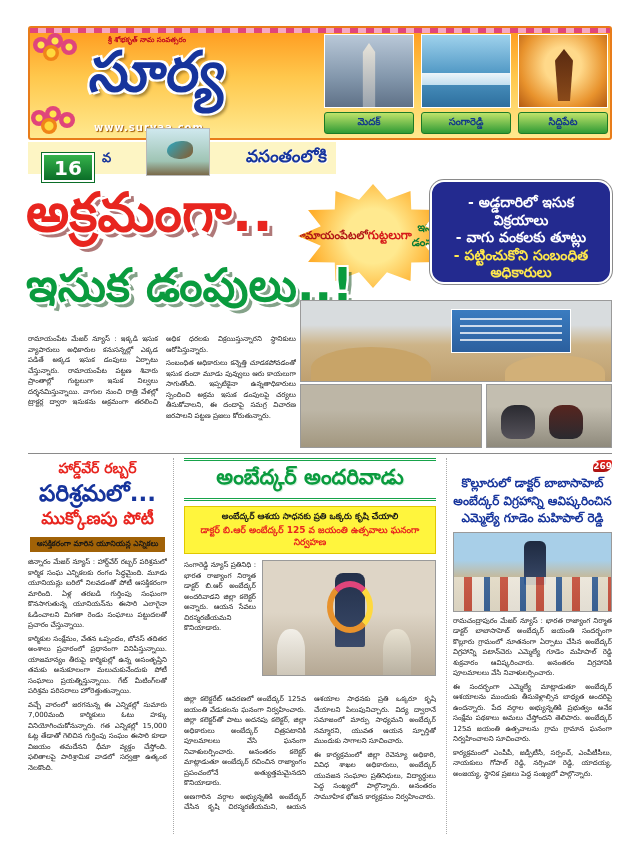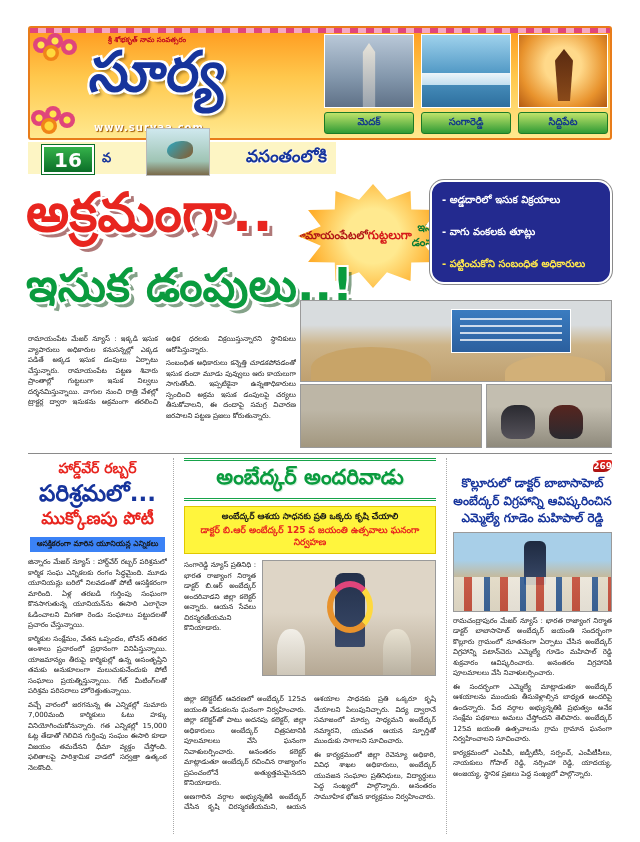--- a/index.html
+++ b/index.html
@@ -37,21 +37,21 @@
   .mp-3 { left:488px; background:radial-gradient(circle at 50% 42%,#ffd98a 0 30%,#e8922c 70%,#b35a12 100%); }
   .mp-3 .idol { position:absolute; left:30px; top:14px; width:30px; height:52px;
     background:linear-gradient(180deg,#5a2a10,#8a4a1a); clip-path:polygon(50% 0,80% 22%,70% 100%,30% 100%,20% 22%); }
   .district-bar { position:absolute; top:84px; width:90px; height:22px; display:flex; align-items:center; justify-content:center;
     background:linear-gradient(180deg,#bfe36a,#2f9a35); border:1px solid #1c7a26; border-radius:3px;
     font-size:10px; font-weight:bold; color:#123a8a; overflow:hidden; white-space:nowrap; }
   .db-1 { left:294px; } .db-2 { left:391px; } .db-3 { left:488px; }
 
   
   .edition-strip { position:absolute; left:28px; top:142px; width:308px; height:32px; background:#fdf5c4; }
-  .edition-num { position:absolute; left:14px; top:3px; width:52px; height:29px; display:flex; align-items:center; justify-content:center;
+  .edition-num { position:absolute; left:14px; top:11px; width:52px; height:29px; display:flex; align-items:center; justify-content:center;
     background:linear-gradient(180deg,#35b24a,#0b6e28); border:2px solid #fff; box-shadow:0 0 0 1px #0b6e28;
     color:#fff; font-size:20px; font-weight:800; }
   .edition-suffix { position:absolute; left:74px; top:8px; font-size:13px; font-weight:bold; color:#16349c; }
   .edition-label { position:absolute; left:218px; top:4px; font-size:17px; font-weight:800; color:#16349c; transform:skewX(-5deg);
     text-shadow:1px 1px 0 #fff; white-space:nowrap; }
   .bird-photo { position:absolute; left:146px; top:128px; width:64px; height:48px; border:1px solid #b9b9b9;
     background:linear-gradient(180deg,#cfe8ee 0%,#9fc4b4 70%,#7a6a4a 100%); z-index:5; }
   .bird-photo .bird { position:absolute; left:20px; top:12px; width:26px; height:18px; border-radius:60% 40% 50% 50%;
     background:linear-gradient(135deg,#2aa9c4,#8a5a2a); }
   .date-bar { position:absolute; left:336px; top:152px; width:276px; height:22px; border-radius:11px;
@@ -68,21 +68,21 @@
   .starburst { position:absolute; left:298px; top:184px; width:150px; height:104px;
     background:radial-gradient(circle,#ffe98f 0 30%,#ffb02e 70%,#f7941d 100%);
     clip-path:polygon(100% 50%,84.8% 59.3%,93.3% 75%,75.5% 75.5%,75% 93.3%,59.3% 84.8%,50% 100%,40.7% 84.8%,25% 93.3%,24.5% 75.5%,6.7% 75%,15.2% 59.3%,0 50%,15.2% 40.7%,6.7% 25%,24.5% 24.5%,25% 6.7%,40.7% 15.2%,50% 0,59.3% 15.2%,75% 6.7%,75.5% 24.5%,93.3% 25%,84.8% 40.7%);
     display:flex; align-items:center; justify-content:flex-end; text-align:center; }
   .starburst .sb-l1 { font-size:11px; font-weight:800; color:#b01515; }
   .starburst .sb-l2 { font-size:12px; font-weight:800; color:#d61a1a; }
   .starburst .sb-l3 { font-size:11px; font-weight:800; color:#0a7a33; }
   .points-panel { position:absolute; left:430px; top:180px; width:182px; height:104px;
     background:#232a8f; border:2px solid #fff; box-shadow:0 0 0 1px #8a8a8a; border-radius:14px;
     padding:12px 10px; display:flex; flex-direction:column; justify-content:space-between; }
-  .points-panel .pt { font-size:10px; font-weight:bold; color:#fff; line-height:1.25; }
+  .points-panel .pt { font-size:14px; font-weight:bold; color:#fff; line-height:1.25;text-align:center; }
   .points-panel .pt.alt { color:#ffe84d; }
 
   
   .lead-body { position:absolute; left:28px; top:334px; width:268px; height:114px; overflow:hidden;
     column-count:2; column-gap:8px; font-size:7px; line-height:1.5; text-align:justify; color:#151515; }
   .lead-body p { margin-bottom:3px; }
   .photo { position:absolute; border:1px solid #9a9a9a; overflow:hidden; }
   .ph-sand { left:300px; top:300px; width:312px; height:82px;
     background:linear-gradient(180deg,#d8dcde 0 30%,#cdb488 55%,#bfa070 100%); }
   .ph-sand .sign { position:absolute; left:150px; top:8px; width:120px; height:44px;
@@ -106,21 +106,21 @@
   
   .cols { position:absolute; left:28px; top:458px; width:584px; height:376px; display:flex; gap:10px; }
   .col { overflow:hidden; height:100%; }
   .body-text { font-size:7px; line-height:1.5; text-align:justify; color:#151515; }
   .body-text p { margin-bottom:3px; }
 
   .col-left { width:146px; border-right:1px dotted #aaa; padding-right:6px; }
   .la-kicker { text-align:center; font-size:14px; font-weight:800; color:#e8251f; margin-top:2px; }
   .la-title { text-align:center; font-size:23px; font-weight:800; color:#16349c; line-height:1.15; }
   .la-sub { text-align:center; font-size:17px; font-weight:800; color:#e8251f; margin-top:2px; }
-  .la-note { margin:5px 2px; background:#3b82f6; font-size:7.5px; font-weight:bold; text-align:center;
+  .la-note { margin:5px 2px; background:#a16207; font-size:7.5px; font-weight:bold; text-align:center;
     color:#161616; padding:2px 2px; }
   .col-left .body-text { height:222px; overflow:hidden; }
 
   .col-center { width:252px; }
   .ca-head { border-top:3px double #17a34a; border-bottom:3px double #17a34a; padding:4px 0; text-align:center; }
   .ca-title { font-size:21px; font-weight:800; color:#0a9b3e; text-shadow:1px 1px 0 #d9f2e0; }
   .ca-yellow { margin-top:5px; background:#fff53d; border:1px solid #e0c800; padding:4px 3px; text-align:center; }
   .ca-hl1 { font-size:8.5px; font-weight:bold; color:#161616; }
   .ca-hl2 { font-size:9px; font-weight:bold; color:#e8251f; margin-top:2px; }
   .ca-media-row { display:flex; gap:6px; margin-top:6px; }

